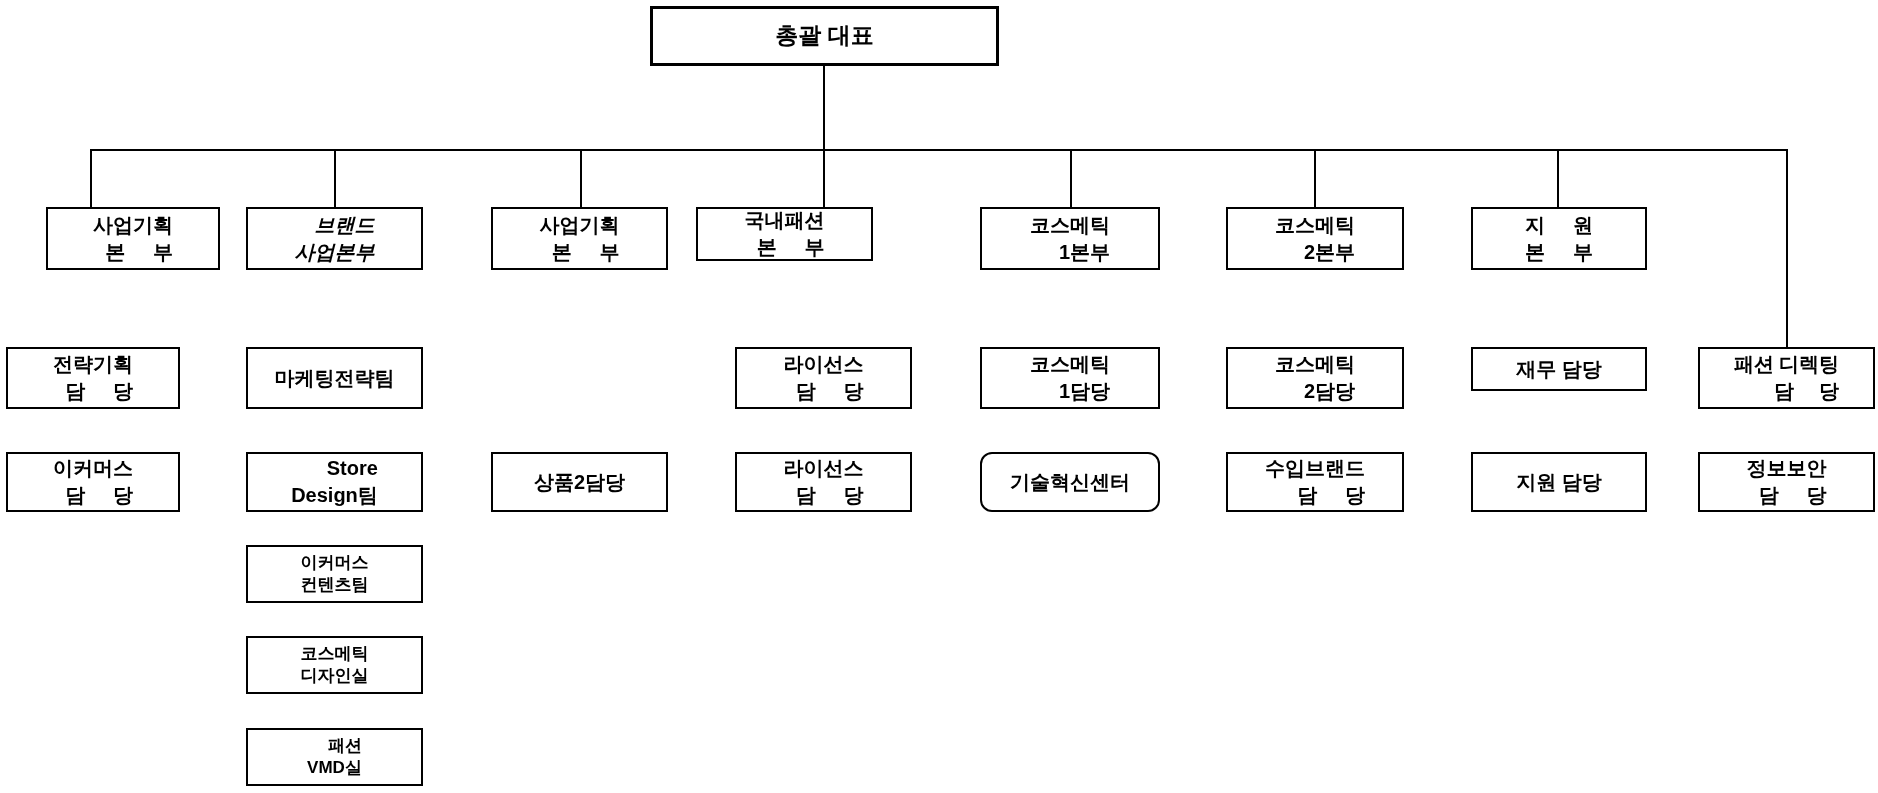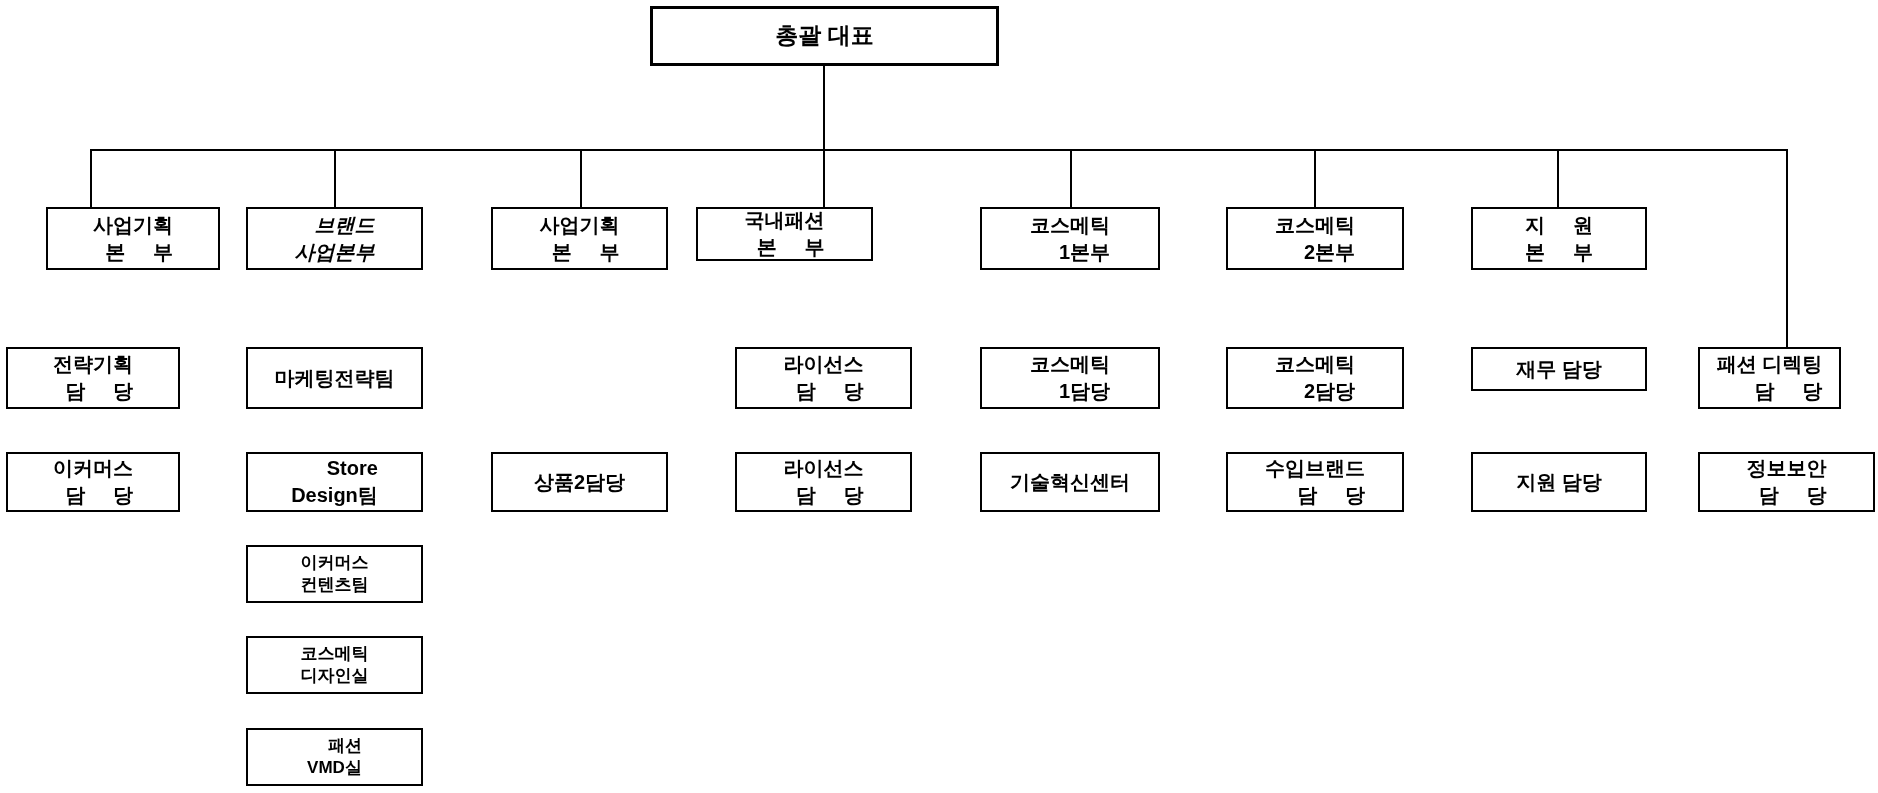--- a/index.html
+++ b/index.html
@@ -75,31 +75,31 @@
   <div class="node" style="left:6px;top:347px;width:174px;height:62px;">전략기획
 담     당</div>
   <div class="node" style="left:246px;top:347px;width:177px;height:62px;">마케팅전략팀</div>
   <div class="node" style="left:735px;top:347px;width:177px;height:62px;">라이선스
 담     당</div>
   <div class="node" style="left:980px;top:347px;width:180px;height:62px;">코스메틱
 1담당</div>
   <div class="node" style="left:1226px;top:347px;width:178px;height:62px;">코스메틱
 2담당</div>
   <div class="node" style="left:1471px;top:347px;width:176px;height:44px;">재무 담당</div>
-  <div class="node" style="left:1698px;top:347px;width:143px;height:62px;">패션 디렉팅
+  <div class="node" style="left:1698px;top:347px;width:177px;height:62px;font-family:Liberation Serif, serif;">패션 디렉팅
 담     당</div>
 
   <div class="node" style="left:6px;top:452px;width:174px;height:60px;">이커머스
 담     당</div>
   <div class="node" style="left:246px;top:452px;width:177px;height:60px;">Store
 Design팀</div>
   <div class="node" style="left:491px;top:452px;width:177px;height:60px;">상품2담당</div>
   <div class="node" style="left:735px;top:452px;width:177px;height:60px;">라이선스
 담     당</div>
-  <div class="node" style="left:980px;top:452px;width:180px;height:60px;">기술혁신센터</div>
+  <div class="node" style="left:980px;top:452px;width:180px;height:60px;border-radius:12px;">기술혁신센터</div>
   <div class="node" style="left:1226px;top:452px;width:178px;height:60px;">수입브랜드
 담     당</div>
   <div class="node" style="left:1471px;top:452px;width:176px;height:60px;">지원 담당</div>
   <div class="node" style="left:1698px;top:452px;width:177px;height:60px;">정보보안
 담     당</div>
 
   <div class="node small" style="left:246px;top:545px;width:177px;height:58px;">이커머스
 컨텐츠팀</div>
   <div class="node small" style="left:246px;top:636px;width:177px;height:58px;">코스메틱
 디자인실</div>

